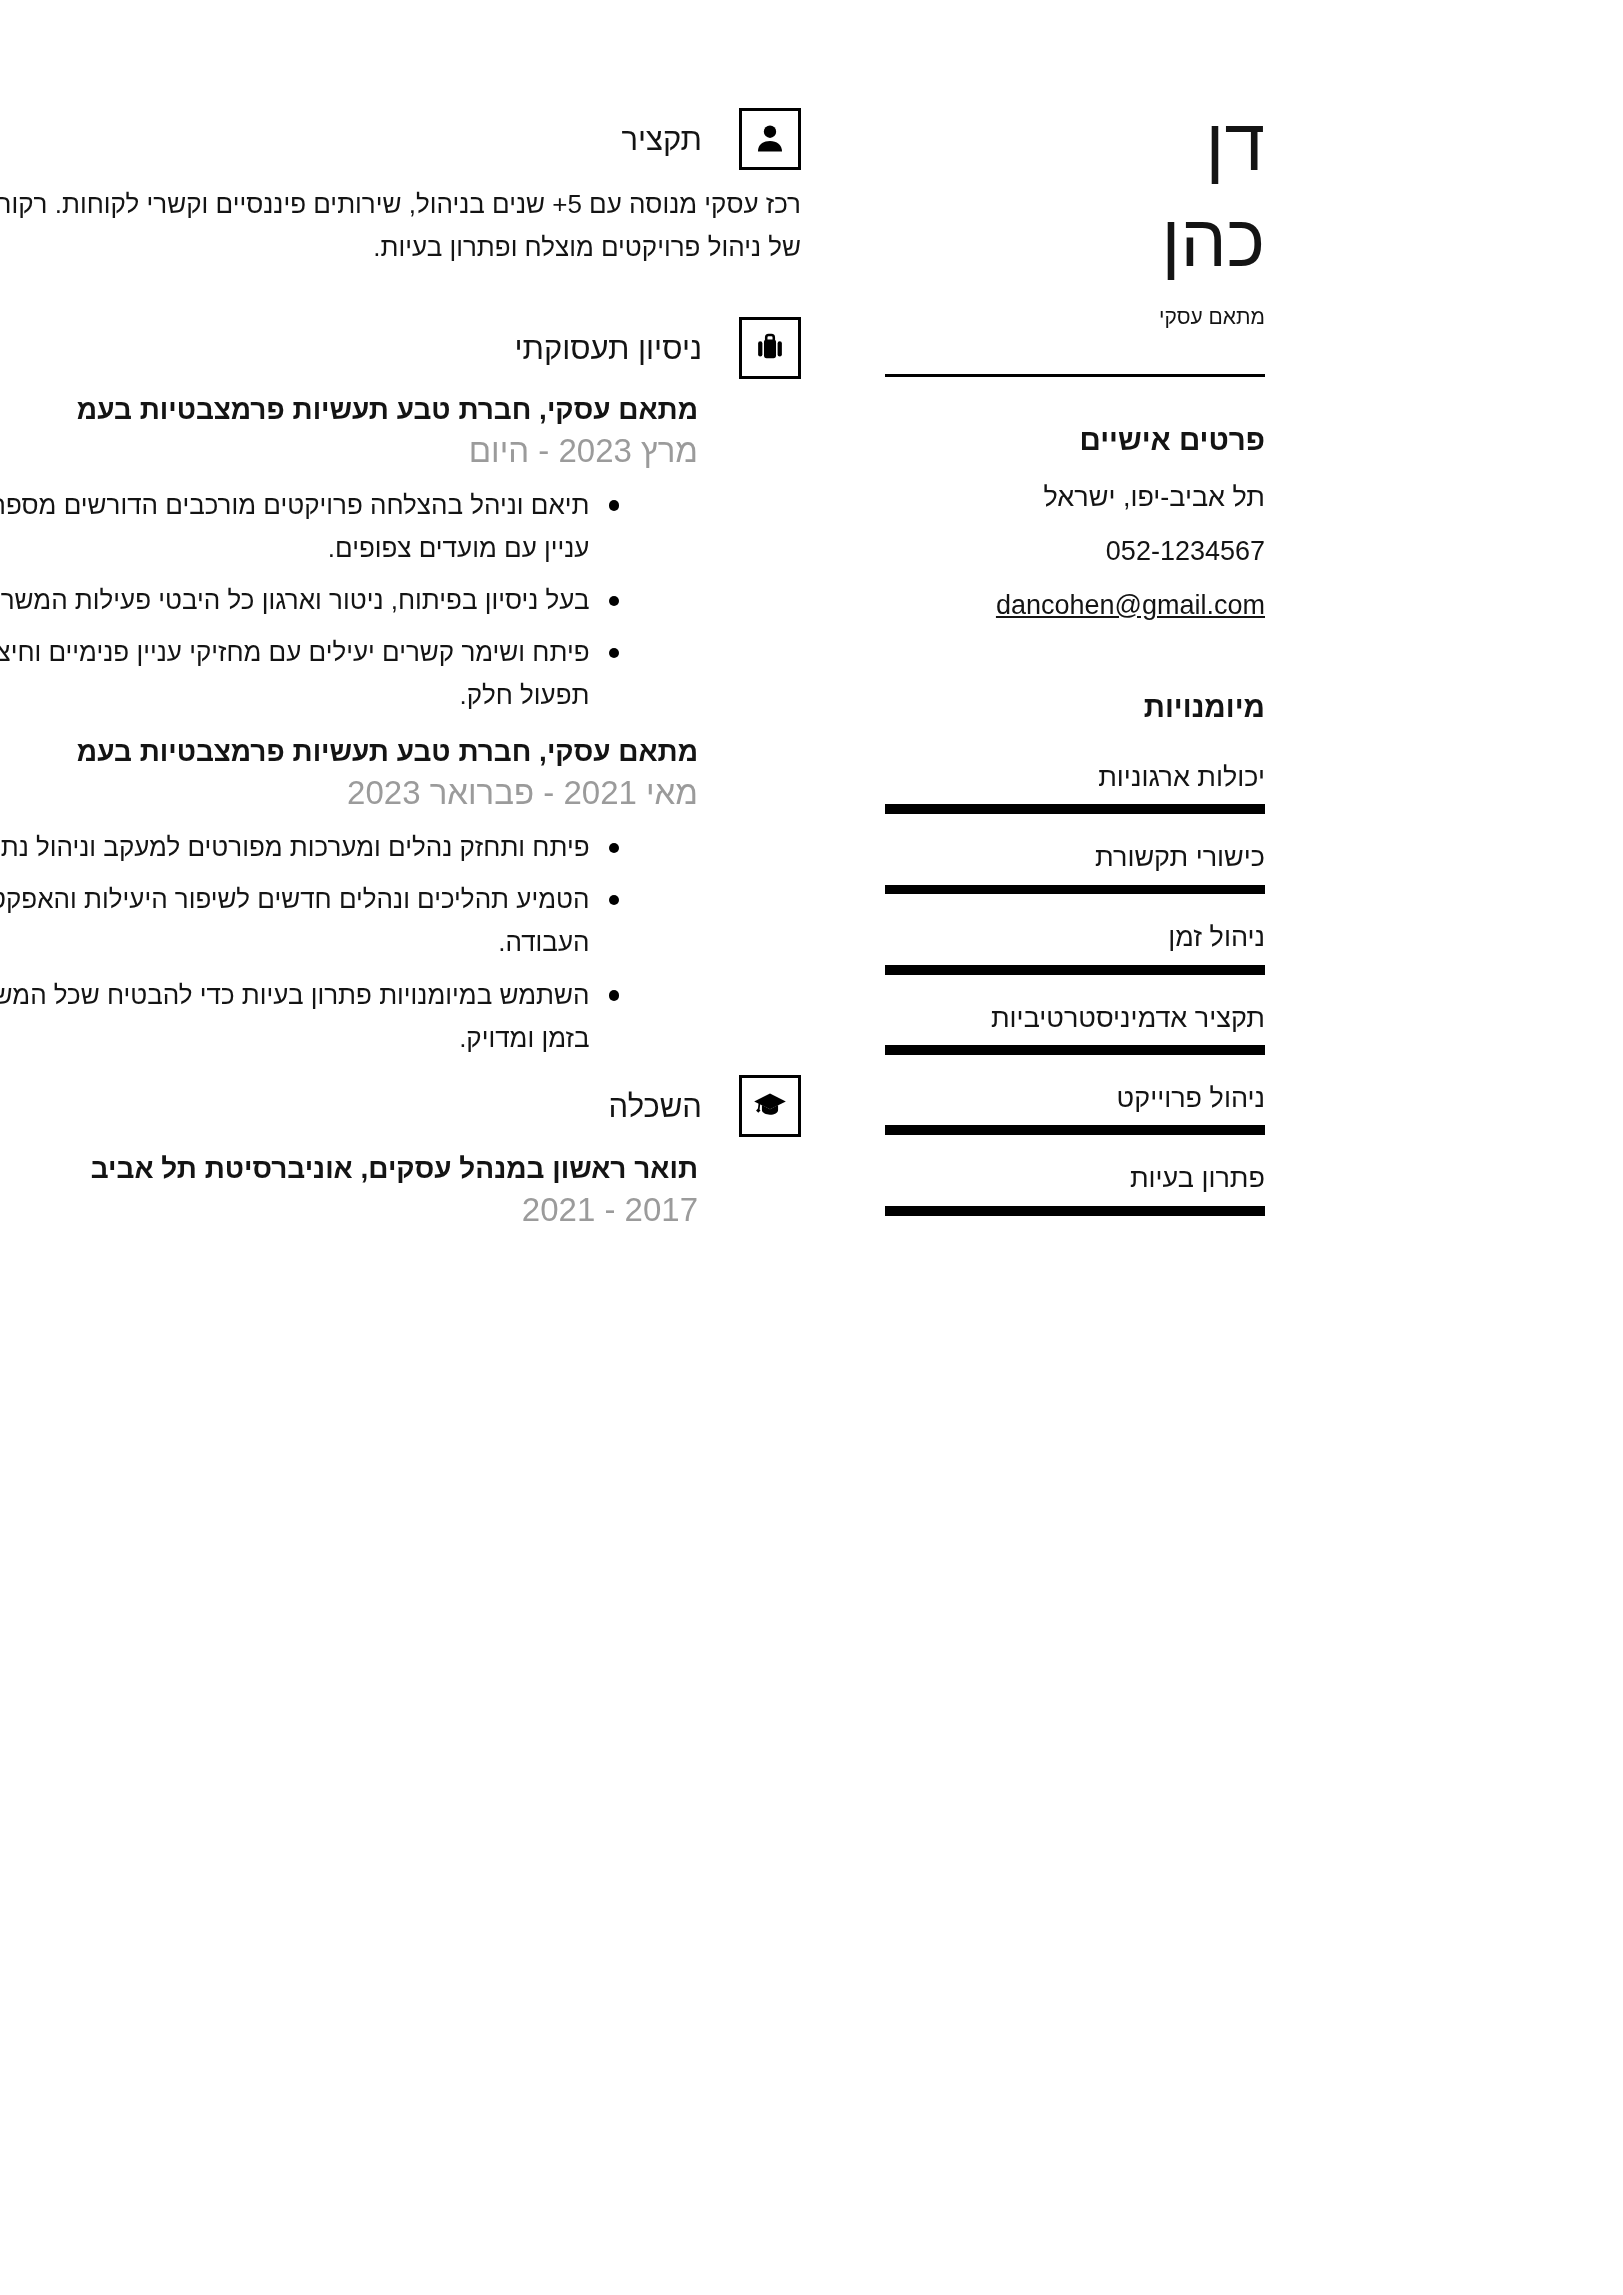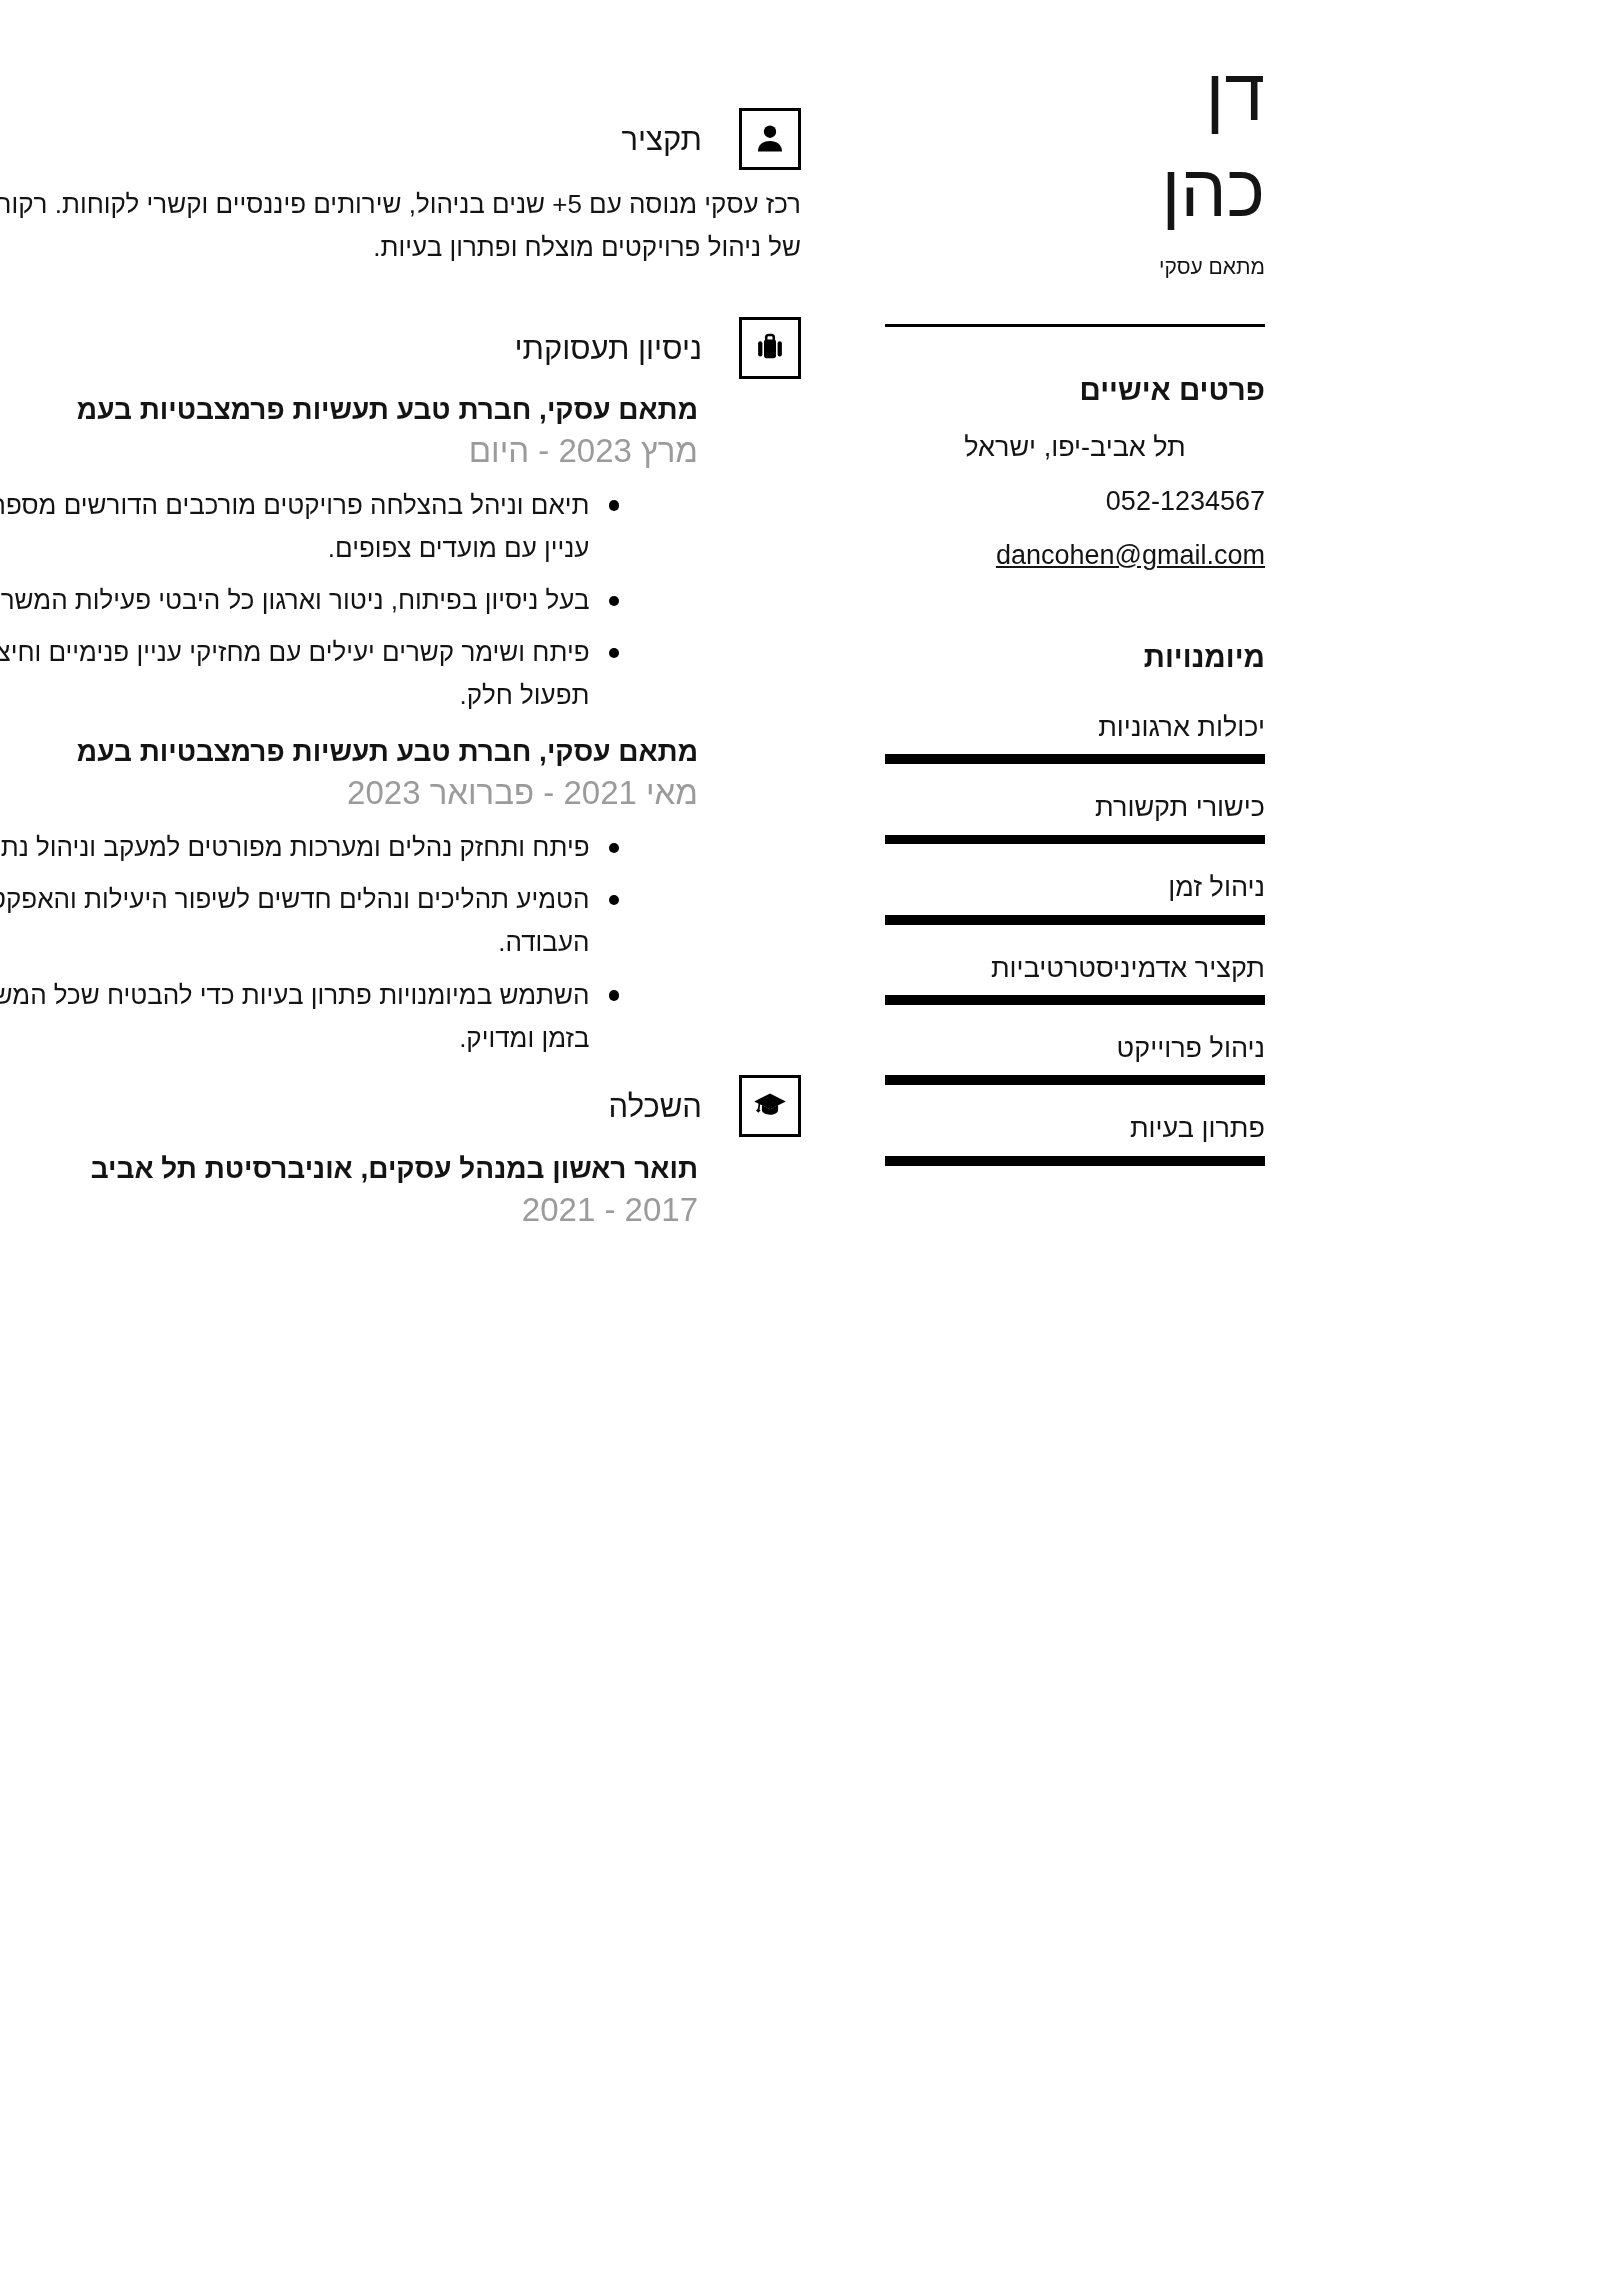--- a/index.html
+++ b/index.html
@@ -102,21 +102,21 @@
   .references { margin-top: 39px; }
   .references .section-header { margin-bottom: 15.7px; }
   .references-text { margin: 0; font-size: 26px; line-height: 43px; }
 
   
   .sidebar {
     position: absolute;
     top: 0;
     right: 79px;
     width: 380px;
-    padding-top: 47px;
+    padding-top: 97px;
     box-sizing: border-box;
     text-align: right;
   }
   .person-name {
     margin: 0;
     font-size: 73px;
     font-weight: 400;
     line-height: 96px;
     color: #141414;
   }
@@ -137,21 +137,21 @@
     font-weight: 700;
     line-height: 39px;
   }
   .side-heading.skills-heading { margin-top: 63px; }
   .contact-list { margin-top: 19.6px; }
   .contact-item {
     font-size: 27px;
     line-height: 38px;
     margin-top: 15.7px;
   }
-  .contact-item:first-child { margin-top: 0; text-align: center; }
+  .contact-item:first-child { margin-top: 0; }
   .contact-list .contact-item:nth-child(1) { margin-top: 0; }
   .email-link { color: #141414; text-decoration: underline; }
   .skills-list { margin-top: 33px; }
   .skill { margin-bottom: 25px; }
   .skill-label { font-size: 27px; line-height: 37px; }
   .skill-bar-track { margin-top: 8.5px; width: 100%; }
   .skill-bar-fill { height: 9.8px; background: #000; }
 </style>
 </head>
 <body>

